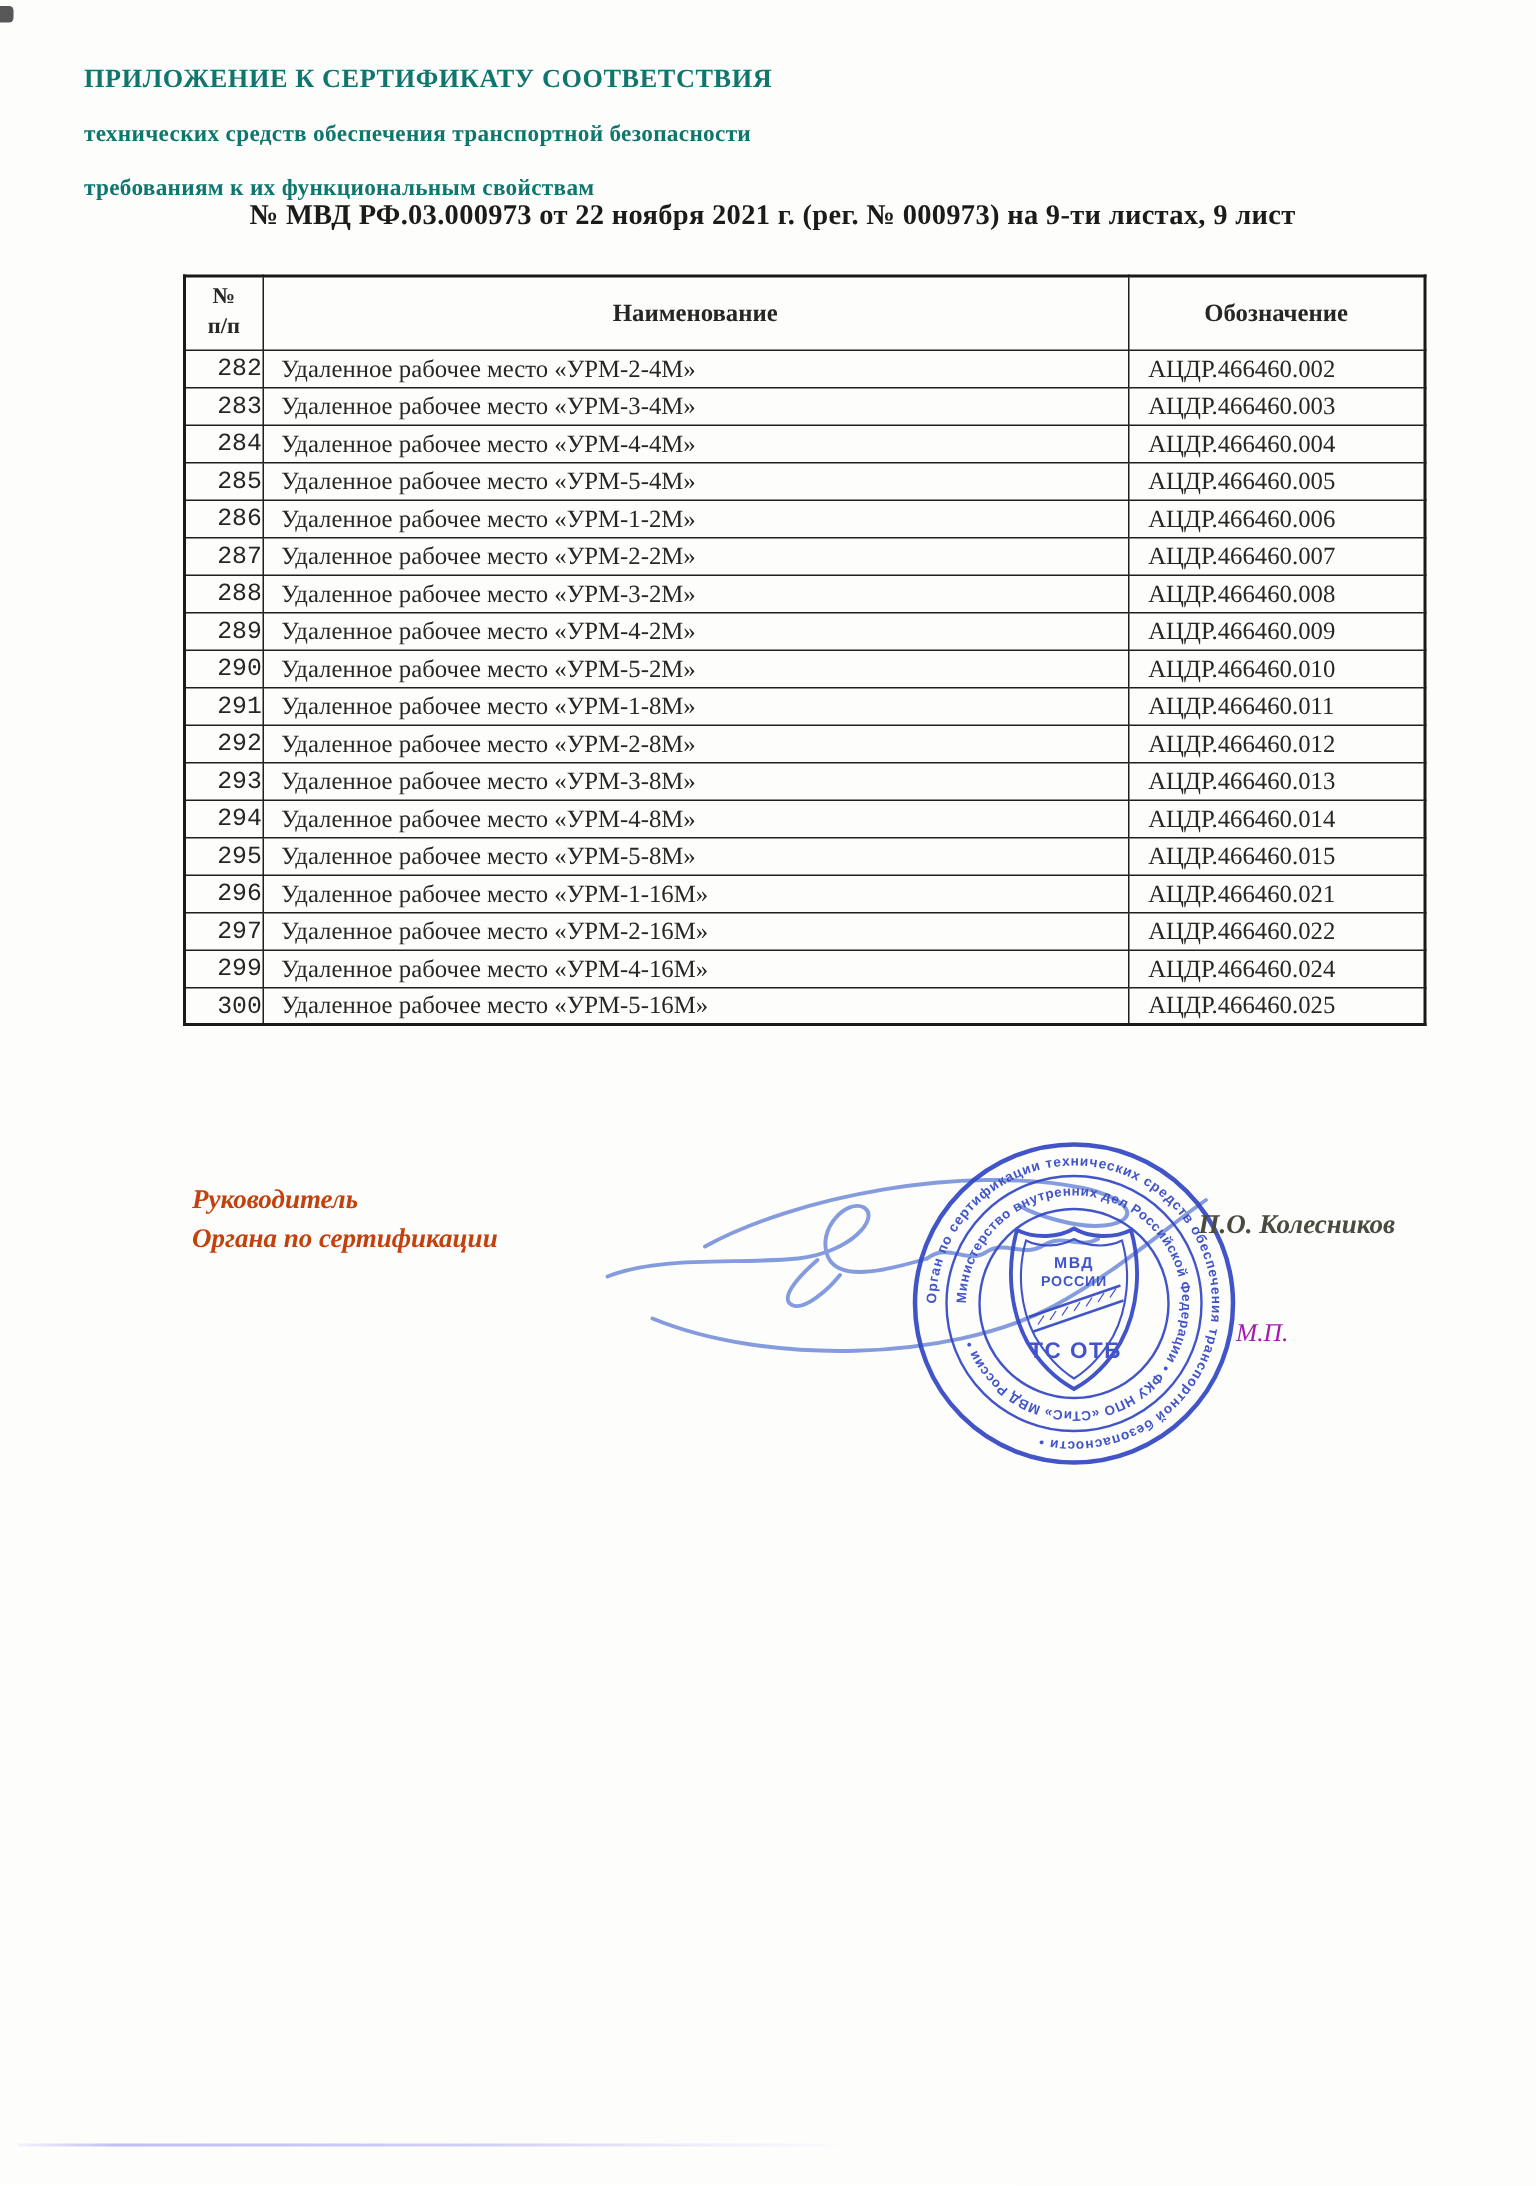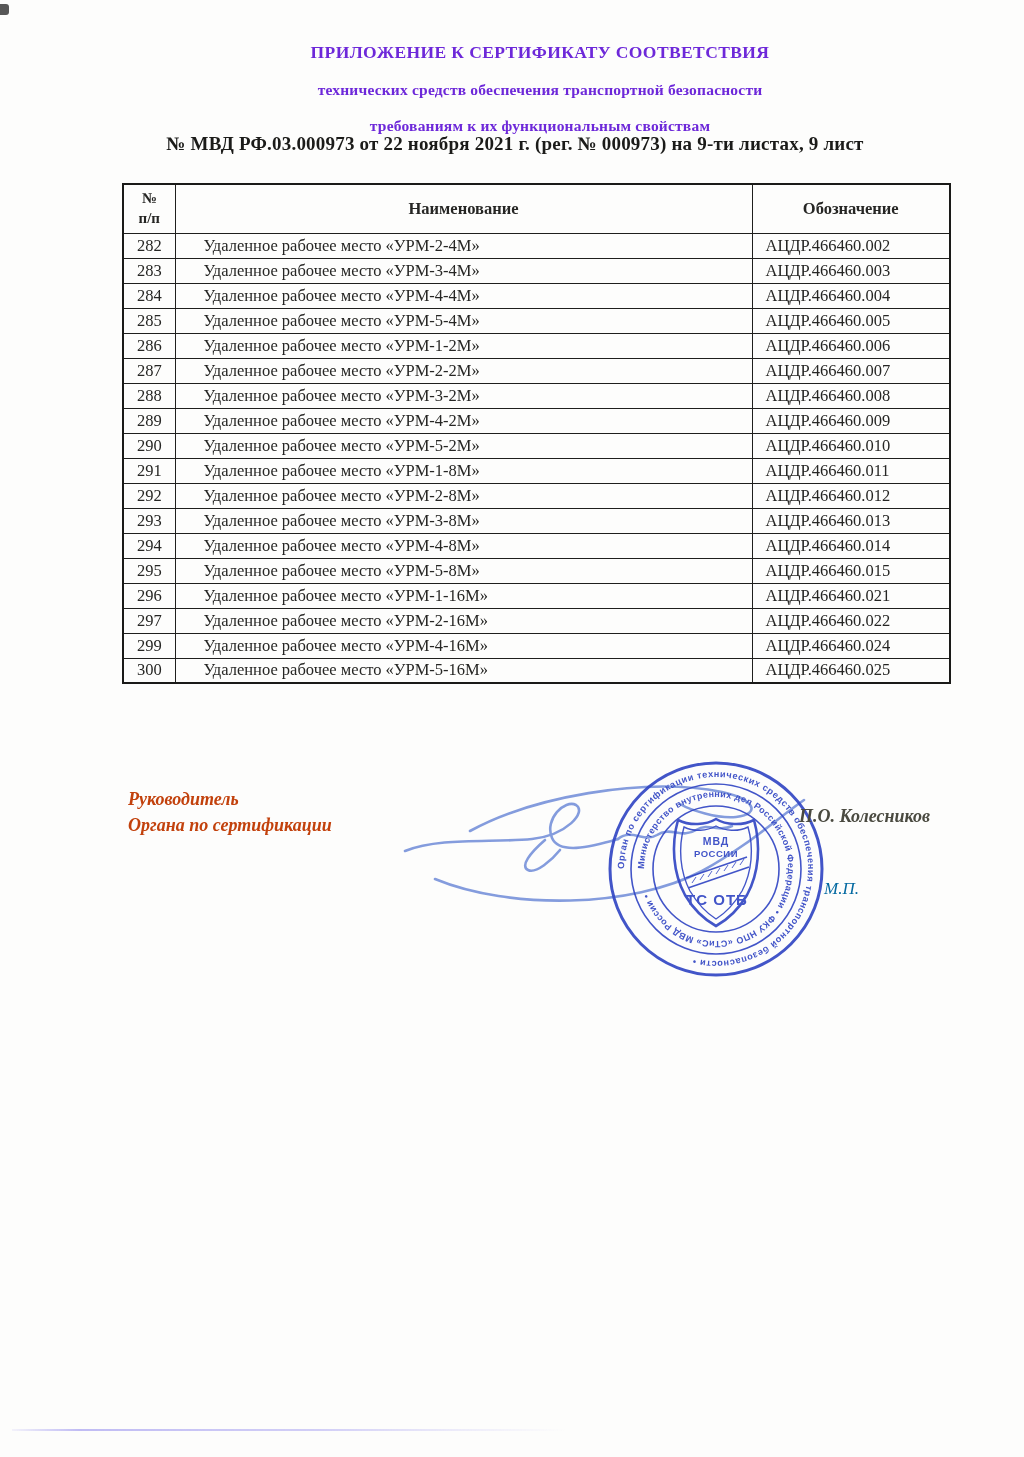--- a/index.html
+++ b/index.html
@@ -9,48 +9,48 @@
   .page { position: absolute; inset: 0; background: #fdfdfc; }
 
   
   .corner-artifact { position: absolute; left: 0; top: 4px; width: 9px; height: 11px;
     background: #3a3a3a; border-radius: 0 3px 3px 0; opacity: .85; }
   .bottom-streak { position: absolute; left: 12px; top: 1429px; width: 555px; height: 2px;
     background: linear-gradient(90deg, rgba(130,120,238,.08), rgba(118,108,235,.45) 12%, rgba(118,108,235,.32) 55%, rgba(118,108,235,.12) 80%, rgba(118,108,235,0));
     filter: blur(.4px); }
 
   
-  .doc-header { position: absolute; left: 56px; top: 42px; width: 968px; text-align: center; color: #6d28d9; }
+  .doc-header { position: absolute; left: 56px; top: 42px; width: 968px; color: #0f766e; }
   .title-main { font-size: 17.5px; font-weight: bold; letter-spacing: .4px; }
   .title-sub { font-size: 15.5px; font-weight: bold; margin-top: 18px; letter-spacing: .2px; }
   .cert-line { position: absolute; left: 0; top: 133px; width: 1030px; text-align: center;
     font-size: 19px; font-weight: bold; color: #1b1b19; letter-spacing: .2px; }
 
   
   table.doc-table { position: absolute; left: 122px; top: 183px; width: 827px;
     border-collapse: collapse; table-layout: fixed; color: #262624; }
   .doc-table th, .doc-table td { border: 1.5px solid #1f1f1d; overflow: hidden; white-space: nowrap; }
   .doc-table { border: 2px solid #1a1a18; }
   .col-num { width: 52px; }
   .col-name { width: 577px; }
   .col-code { width: 198px; }
   .doc-table thead th { height: 49px; font-size: 16.5px; font-weight: bold; text-align: center; vertical-align: middle; }
   .th-num-line { font-size: 15px; line-height: 1.3; font-weight: bold; }
   .doc-table tbody td { height: 25px; font-size: 16.5px; vertical-align: middle; }
-  td.cell-num { text-align: center; font-size: 16px; }
-  td.cell-name { padding-left: 28px; }
+  td.cell-num { text-align: right; font-size: 16px; font-family: Liberation Mono, monospace; }
+  td.cell-name { padding-left: 12px; }
   td.cell-code { padding-left: 13px; }
 
   
   .role-label { position: absolute; left: 128px; top: 786px; font-size: 18px; font-weight: bold;
     font-style: italic; color: #c2410c; line-height: 26px; }
   .signer-name { position: absolute; left: 751px; top: 806px; font-size: 18px; font-weight: bold;
     font-style: italic; color: #4a4a40; z-index: 6; padding-left: 48px; }
   .seal-mp { position: absolute; left: 824px; top: 879px; font-size: 17px; font-style: italic;
-    color: #0369a1; z-index: 6; }
+    color: #a21caf; z-index: 6; }
 
   .signature-svg { position: absolute; left: 380px; top: 758px; z-index: 3; }
   .stamp-svg { position: absolute; left: 604px; top: 757px; z-index: 4; opacity: .92; }
 </style>
 </head>
 <body>
 
 <div class="page">
 
   <div class="corner-artifact"></div>

